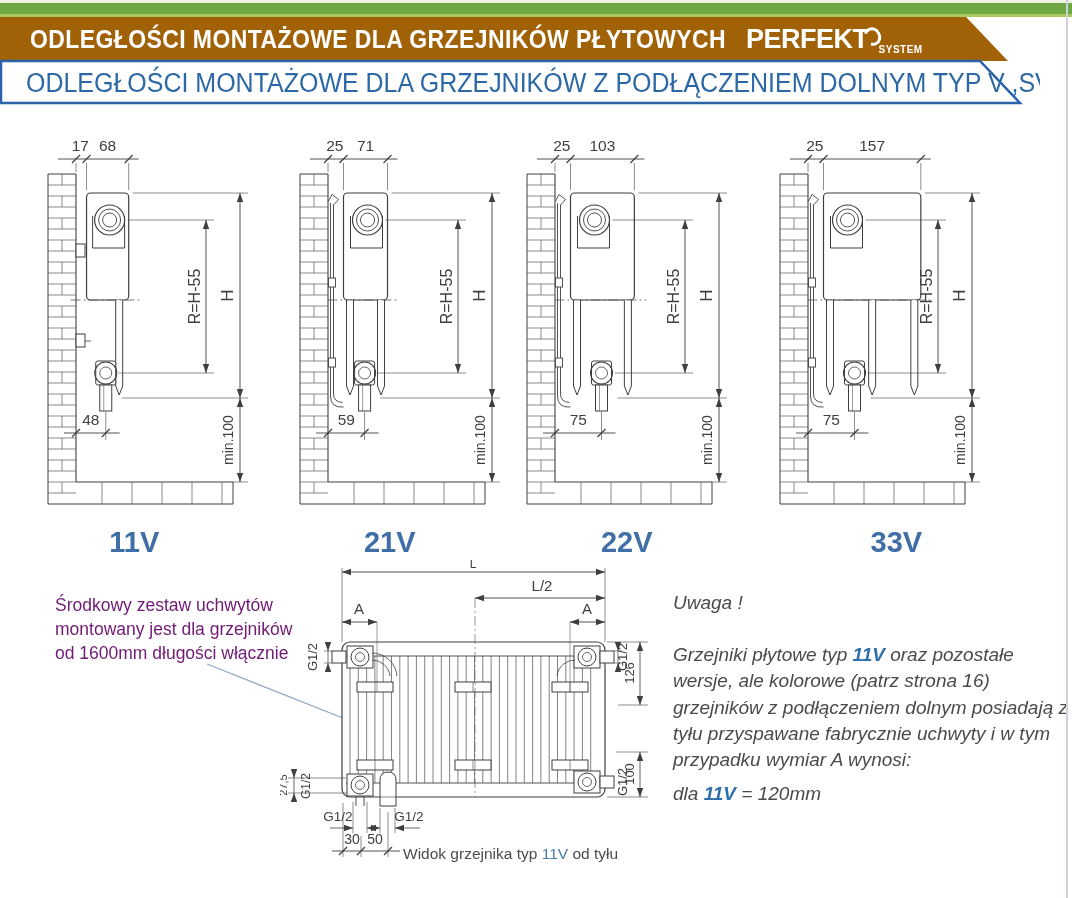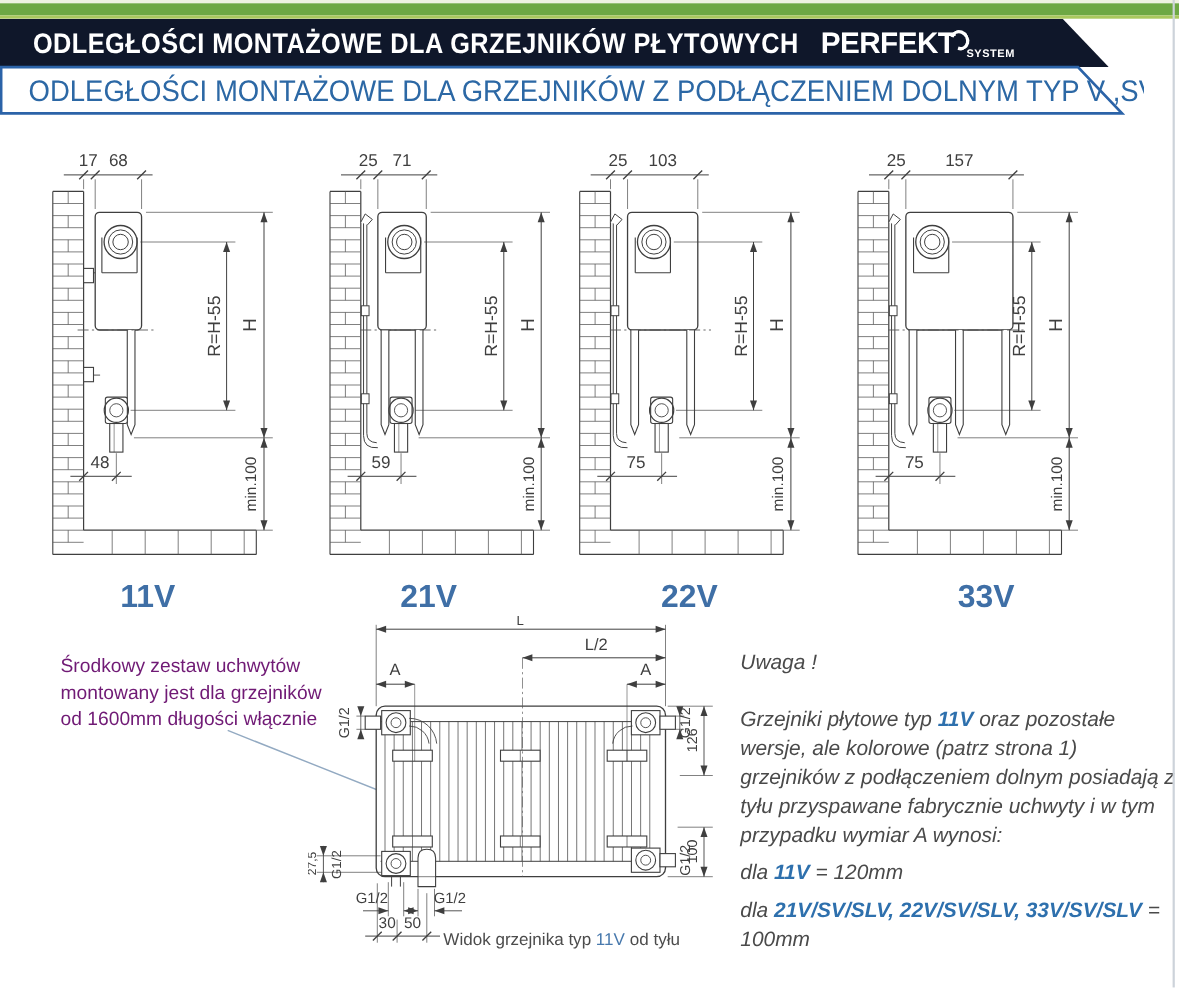--- a/index.html
+++ b/index.html
@@ -2,21 +2,21 @@
 <html><head>
 <meta charset="utf-8">
 <style>
   html,body{margin:0;padding:0;background:#ffffff;}
   #canvas{position:relative;width:1072px;height:898px;background:#ffffff;overflow:hidden;
           font-family:"Liberation Sans",sans-serif;}
   .strip{position:absolute;left:0;width:1072px;}
   #strip-pale{top:0;height:3px;background:#eef2e1;}
   #strip-green{top:3px;height:11px;background:#6da844;}
   #strip-lime{top:14px;height:3px;background:#a9c85e;}
-  #banner-blue{position:absolute;left:0;top:17px;width:1012px;height:44px;background:#0f172a;
+  #banner-blue{position:absolute;left:0;top:17px;width:1012px;height:44px;background:#a16207;
     clip-path:polygon(0 0,966px 0,1008px 100%,0 100%);
     display:flex;align-items:center;padding-left:30px;box-sizing:border-box;color:#fff;}
   .title{font-weight:bold;font-size:23px;letter-spacing:.4px;white-space:nowrap;
     transform:scaleY(1.12);transform-origin:left center;}
   .brand{margin-left:20px;display:flex;align-items:flex-end;white-space:nowrap;}
   .brand-name{font-size:27px;font-weight:bold;letter-spacing:-.5px;}
   .brand-q{display:inline-block;width:11px;height:13px;border:3px solid #fff;border-left-color:transparent;
     border-radius:50%;transform:rotate(-28deg);position:relative;top:-9px;margin-left:-5px;}
   .brand-sub{font-size:10px;font-weight:bold;letter-spacing:.5px;margin-left:-2px;}
   #subtitle-svg{position:absolute;left:0;top:59px;}
@@ -697,20 +697,19 @@
             <line x1="77" y1="295" x2="85" y2="287" stroke="#3f3f3f" stroke-width="1.2"></line>
             <line x1="104" y1="295" x2="112" y2="287" stroke="#3f3f3f" stroke-width="1.2"></line>
             <text x="72" y="284" text-anchor="middle" font-size="14" fill="#3f3f3f" font-weight="normal">30</text>
             <text x="95" y="284" text-anchor="middle" font-size="14" fill="#3f3f3f" font-weight="normal">50</text>
           </g>
           <text x="123" y="299" font-size="15.5" fill="#4c4c4c"><tspan>Widok grzejnika typ </tspan><tspan fill="#4879ad">11V</tspan><tspan> od tyłu</tspan></text>
         </svg>
       </div>
     <div id="note-right">
       <p class="nr-title">Uwaga !</p>
-      <p><span>Grzejniki płytowe typ </span><span class="hl">11V</span><span> oraz pozostałe wersje, ale kolorowe (patrz strona 1) grzejników z podłączeniem dolnym posiadają z tyłu przyspawane fabrycznie uchwyty i w tym przypadku wymiar A wynosi:</span></p>
+      <p><span>Grzejniki płytowe typ </span><span class="hl">11V</span><span> oraz pozostałe wersje, ale kolorowe (patrz strona 16) grzejników z podłączeniem dolnym posiadają z tyłu przyspawane fabrycznie uchwyty i w tym przypadku wymiar A wynosi:</span></p>
       <p class="nr-line"><span>dla </span><span class="hl">11V</span><span> = 120mm</span></p>
-      <p class="nr-line"><span>dla </span><span class="hl">21V/SV/SLV, 22V/SV/SLV, 33V/SV/SLV</span><span> = 100mm</span></p>
     </div>
   </div>
 
   <div id="right-edge"></div>
 </div>
 
 </body></html>

